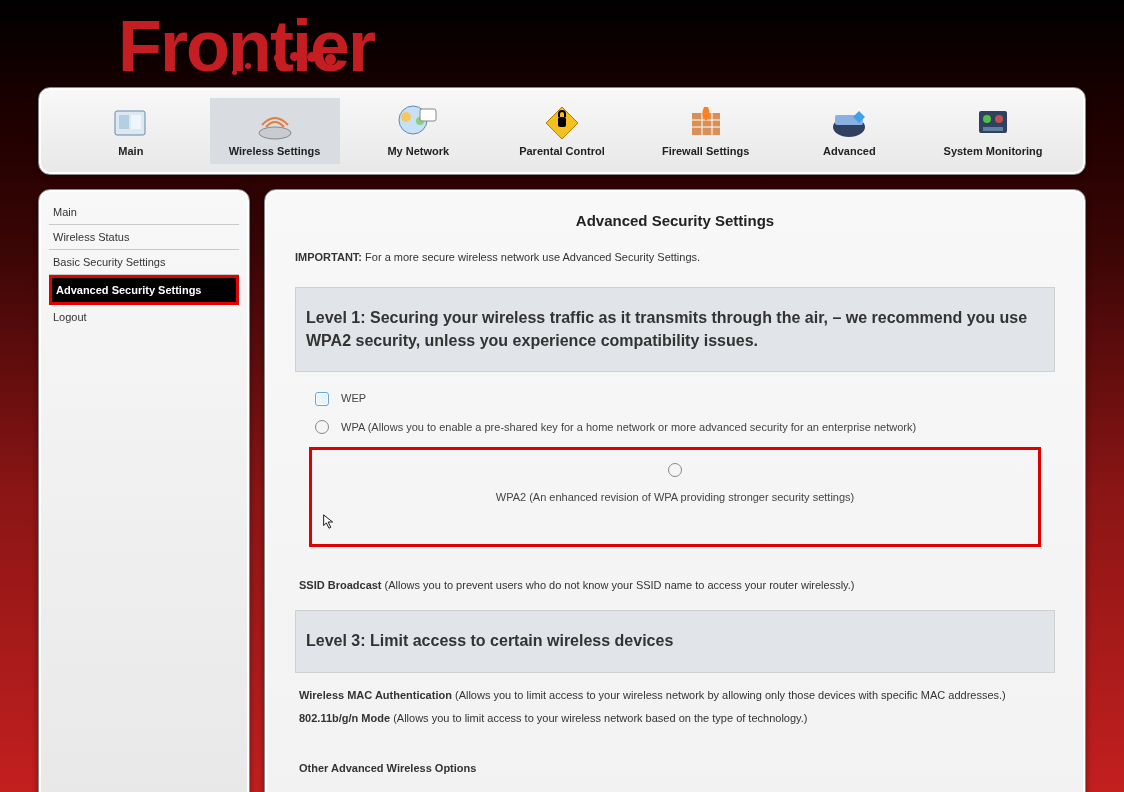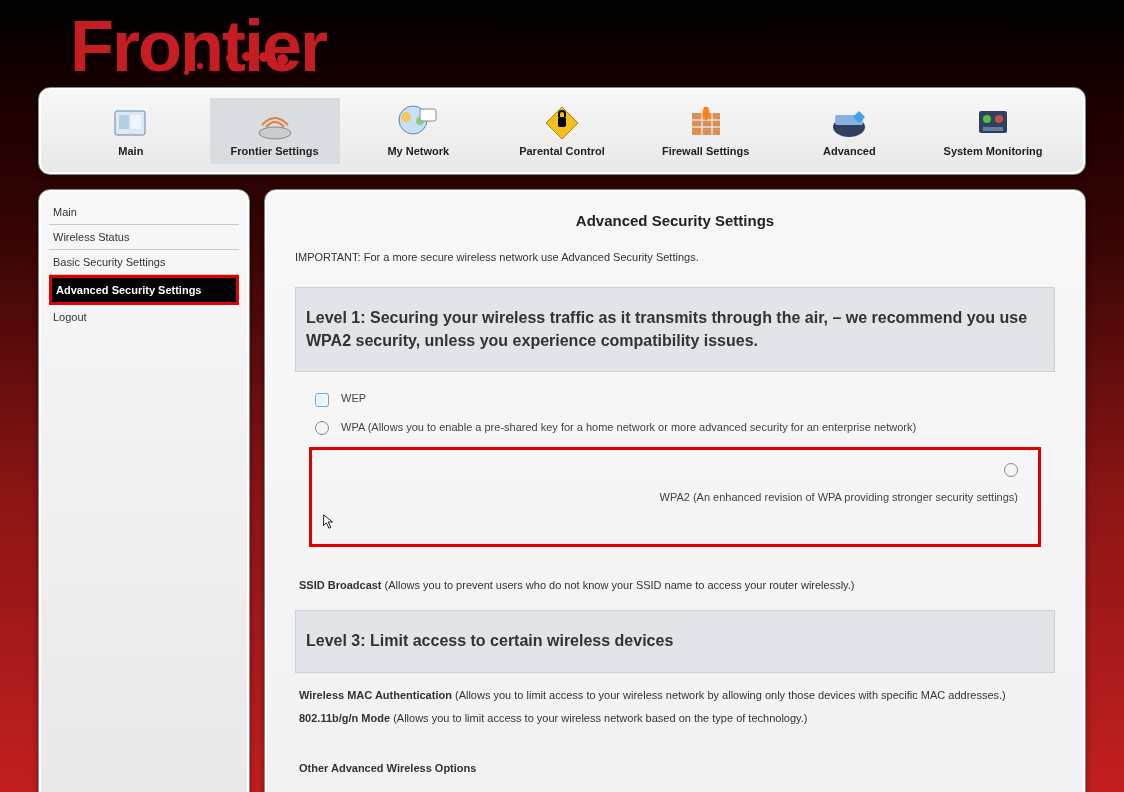--- a/index.html
+++ b/index.html
@@ -2,21 +2,21 @@
 <html><head>
   <meta charset="utf-8">
   <style>
     * { margin: 0; padding: 0; box-sizing: border-box; }
     body {
       font-family: Verdana, Arial, sans-serif;
       background: linear-gradient(to bottom, #000000 0%, #200000 15%, #3a0505 30%, #8b1515 60%, #c82020 100%);
       min-height: 792px;
       width: 1124px;
     }
-    .logo-wrap { padding: 5px 0 0 70px; }
+    .logo-wrap { padding: 5px 0 0 70px; margin-left: 48px; }
     .logo {
       font-size: 72px;
       font-weight: bold;
       color: #c41e22;
       font-family: Arial, sans-serif;
       letter-spacing: -2px;
       position: relative;
       display: inline-block;
     }
     .logo-dots { position: absolute; top: -8px; left: 110px; }
@@ -81,35 +81,35 @@
     .content {
       flex: 1;
       background: linear-gradient(to bottom, #f8f8f8, #f2f2f2);
       border: 1px solid #888;
       border-radius: 12px;
       box-shadow: inset 0 0 0 2px #fff, 0 2px 6px rgba(0,0,0,.4);
       padding: 22px 30px 32px;
     }
     .page-title { text-align: center; font-size: 15px; font-weight: bold; color:#222; margin-bottom: 22px; }
     .important-line { font-size: 11px; color:#333; margin-bottom: 24px; }
-    .important-line b { font-weight: normal; }
+    .important-line b { font-weight: bold; }
 
     .level-head {
       background: #e1e4e8;
       border: 1px solid #d0d0d0;
       font-size: 16px;
       font-weight: bold;
       color: #333;
       padding: 19px 10px;
       margin-bottom: 12px;
       line-height: 1.4;
     }
     .radio-row {
       display: flex;
-      align-items: flex-end;
+      align-items: center;
       gap: 12px;
       padding: 6px 20px;
       font-size: 11px;
       color: #444;
     }
     .radio-row .rb {
       width: 14px; height: 14px; border:1px solid #888; border-radius:50%; background:#f5f5f5; flex-shrink:0; margin-top:1px;
     }
     .radio-row.first .rb { border-radius:3px; background:#e8f4ff; border-color:#6aa5d8; box-shadow:inset 0 0 0 1px #fff; }
     .radio-row .label { flex:1; line-height:1.5; }
@@ -151,21 +151,21 @@
     <div class="topnav-label">Main</div>
   </div>
   <div class="topnav-item active">
     <div class="topnav-icon">
       <svg width="42" height="36">
           <ellipse cx="21" cy="28" rx="16" ry="6" fill="#c8ccd0" stroke="#888"></ellipse>
           <path d="M8 20 Q21 6 34 20" fill="none" stroke="#e08040" stroke-width="2"></path>
           <path d="M12 22 Q21 12 30 22" fill="none" stroke="#e08040" stroke-width="2"></path>
         </svg>
     </div>
-    <div class="topnav-label">Frontier Settings</div>
+    <div class="topnav-label">Wireless Settings</div>
   </div>
   <div class="topnav-item">
     <div class="topnav-icon">
       <svg width="40" height="36">
           <circle cx="15" cy="15" r="14" fill="#c8e0f4" stroke="#5a8ab8"></circle>
           <circle cx="8" cy="12" r="5" fill="#f4c860"></circle>
           <circle cx="22" cy="16" r="4" fill="#88d080"></circle>
           <rect x="22" y="4" width="16" height="12" rx="2" fill="#fff" stroke="#888"></rect>
         </svg>
     </div>

